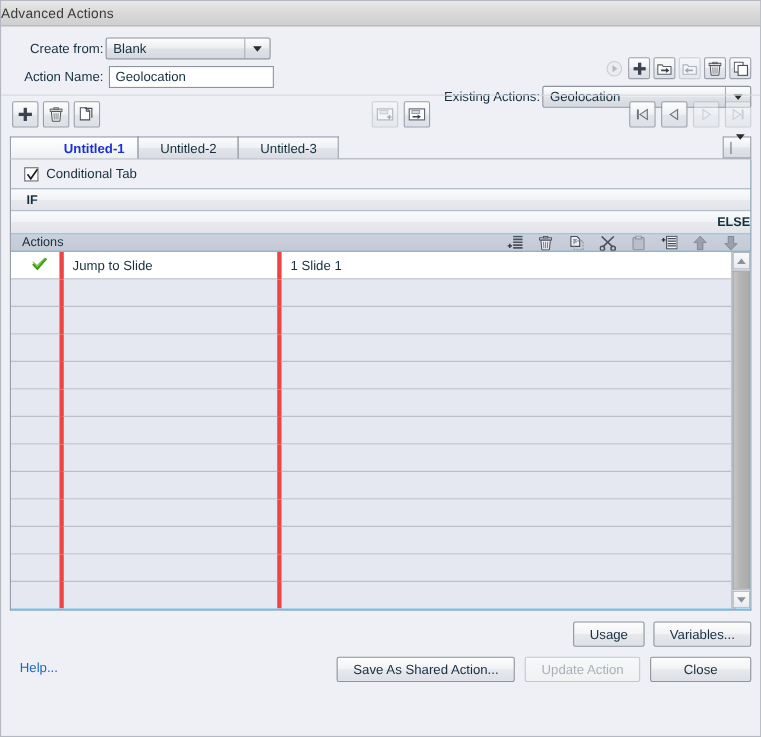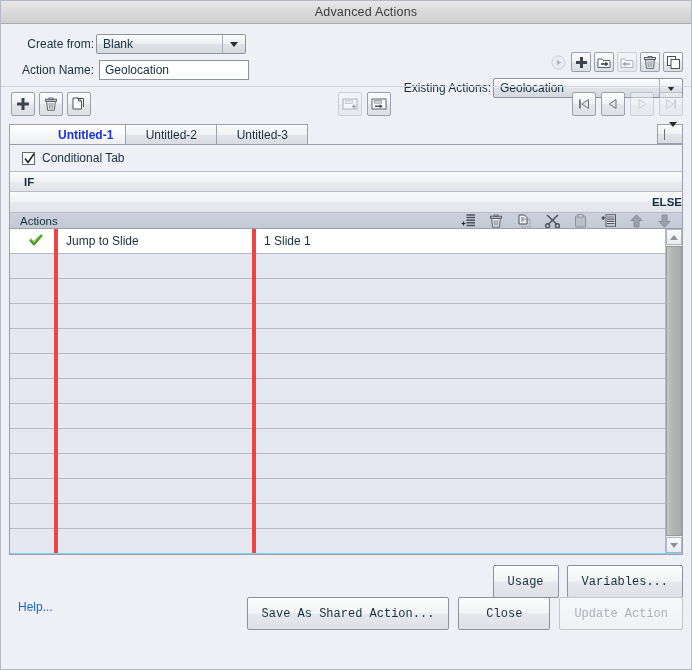--- a/index.html
+++ b/index.html
@@ -20,21 +20,21 @@
     background: #eef0f5;
     box-sizing: border-box;
     border: 1px solid #b4b8c0;
   }
 
   
   .titlebar {
     height: 22px;
     background: linear-gradient(to bottom, #e8e8e8 0%, #d9d9d9 50%, #cfcfcf 100%);
     border-bottom: 1px solid #a9a9a9;
-    display: flex; align-items: center; justify-content: center; padding-left: 40px;
+    display: flex; align-items: center; justify-content: flex-start;
   }
   .titlebar .title {
     font-size: 12.5px;
     color: #3b3b3b;
     letter-spacing: .2px;
   }
 
   
   .topform {
     position: relative;
@@ -268,29 +268,29 @@
     border: 1px solid #9b9b9b;
     box-sizing: border-box;
   }
   .tri-up { width:0;height:0;border-left:4px solid transparent;border-right:4px solid transparent;border-bottom:5px solid #8d9199; }
   .tri-dn { width:0;height:0;border-left:4px solid transparent;border-right:4px solid transparent;border-top:5px solid #8d9199; }
 
   
   .footer { position: relative; height: 78px; }
   .btn {
     box-sizing: border-box;
-    height: 33px;
+    height: 23px;
     padding: 0 14px;
     min-width: 62px;
     background: linear-gradient(to bottom, #fdfdfd 0%, #f2f3f5 48%, #e6e8ec 52%, #dde0e6 100%);
     border: 1px solid #8d939d;
     border-radius: 2px;
     font-size: 12px;
     color: #16303f;
-    font-family: Liberation Mono, monospace;
+    font-family: Liberation Sans, sans-serif;
     display: flex; align-items: center; justify-content: center;
     cursor: default;
   }
   .btn.disabled { color: #aab0b8; border-color: #c3c8d0;
     background: linear-gradient(to bottom, #f7f8f9 0%, #f0f1f3 100%); }
   .row-usage { position: absolute; right: 8px; top: 10px; display: flex; gap: 8px; }
   .row-main { position: absolute; right: 8px; top: 42px; display: flex; gap: 9px; }
   .helplink {
     position: absolute; left: 17px; top: 45px;
     font-size: 12px; color: #1a66c9;
@@ -623,18 +623,18 @@
   </div>
 
   <div class="footer">
     <a class="helplink">Help...</a>
     <div class="row-usage">
       <div class="btn">Usage</div>
       <div class="btn">Variables...</div>
     </div>
     <div class="row-main">
       <div class="btn">Save As Shared Action...</div>
+      <div class="btn disabled">Update Action</div>
       <div class="btn" style="min-width:92px;">Close</div>
-      <div class="btn disabled">Update Action</div>
     </div>
   </div>
 
 </div>
 
 </body></html>

